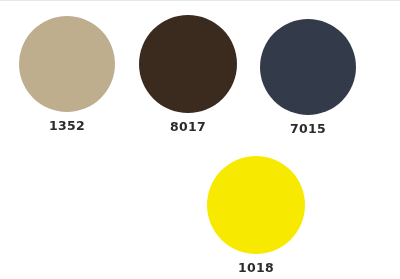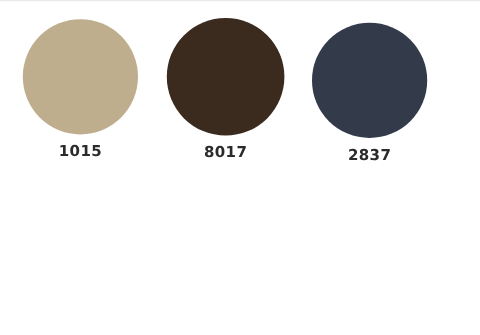--- a/index.html
+++ b/index.html
@@ -51,28 +51,32 @@
   .pos-7035 { left: 60px;  top: 157px; width: 130px; }
   .pos-1018 { left: 191px; top: 155px; width: 130px; }
 </style>
 </head>
 <body>
 
 <div id="swatch-board" style="background-color: rgb(255, 255, 255); border-top-color: rgb(232, 232, 232);">
 
   <div class="swatch pos-1015">
     <div class="swatch-disc" style="background-color: rgb(191, 174, 142); width: 96px; height: 96px;"></div>
-    <div class="swatch-label" style="color: rgb(43, 43, 43);">1015</div>
+    <div class="swatch-label" style="color: rgb(43, 43, 43);">1352</div>
   </div>
 
   <div class="swatch pos-8017">
     <div class="swatch-disc" style="background-color: rgb(59, 42, 30); width: 98px; height: 98px;"></div>
     <div class="swatch-label" style="color: rgb(43, 43, 43);">8017</div>
   </div>
 
   <div class="swatch pos-7015">
     <div class="swatch-disc" style="background-color: rgb(51, 59, 74); width: 96px; height: 96px;"></div>
-    <div class="swatch-label" style="color: rgb(43, 43, 43);">2837</div>
+    <div class="swatch-label" style="color: rgb(43, 43, 43);">7015</div>
   </div>
 
 
+  <div class="swatch pos-1018">
+    <div class="swatch-disc" style="background-color: rgb(247, 234, 0); width: 98px; height: 98px;"></div>
+    <div class="swatch-label" style="color: rgb(43, 43, 43);">1018</div>
+  </div>
 
 </div>
 
 </body></html>

